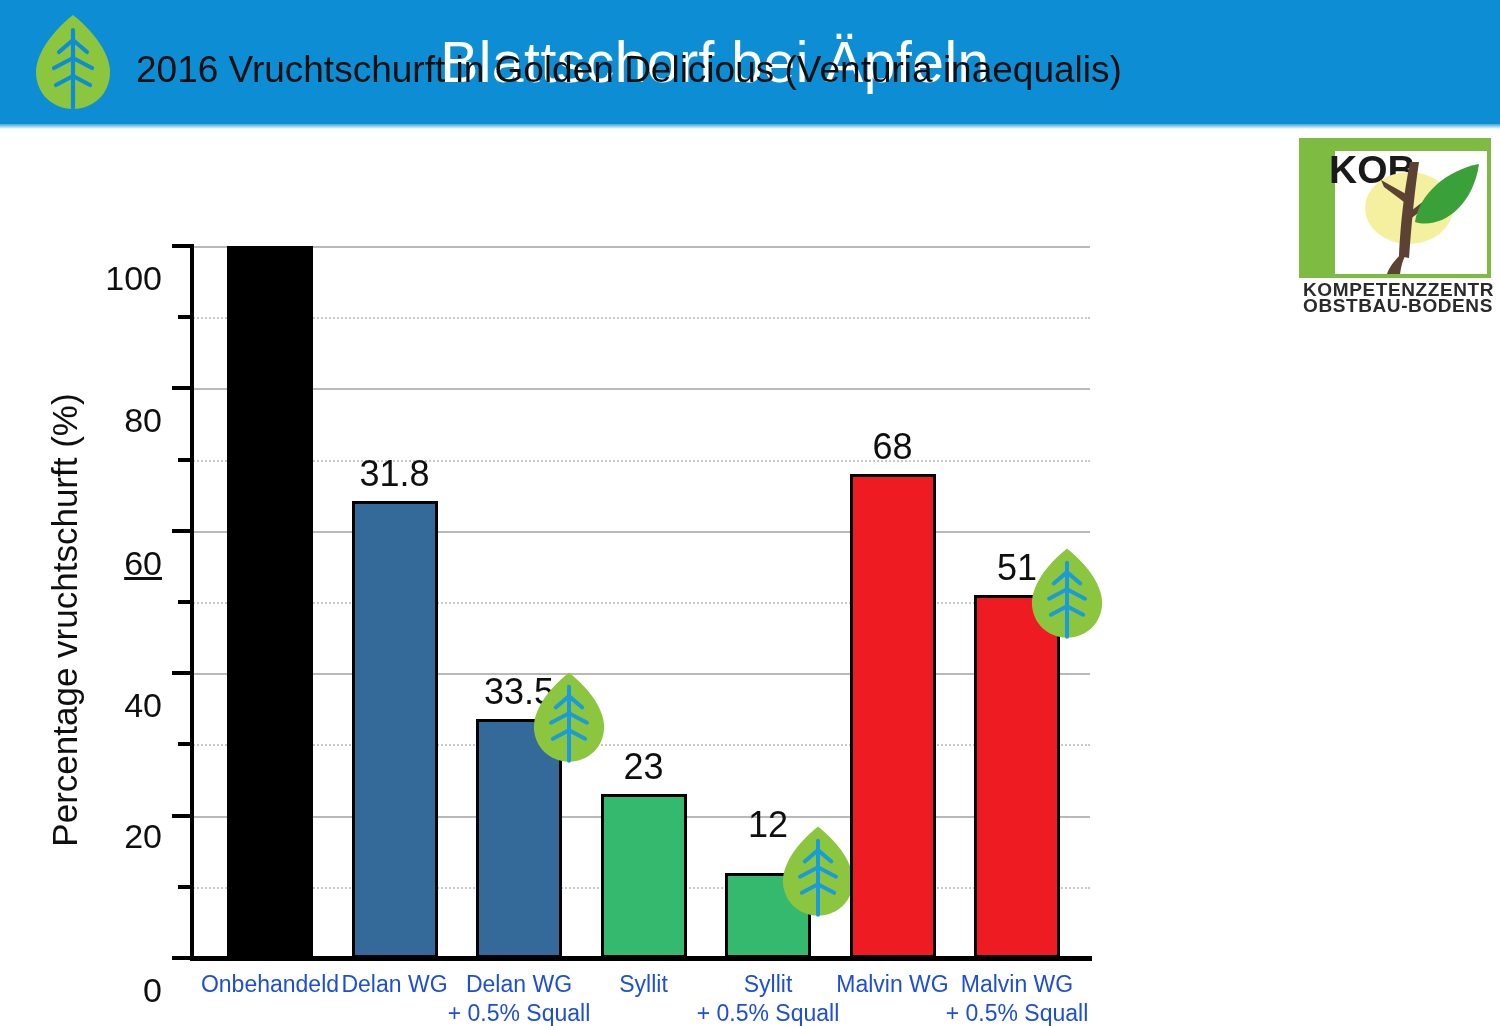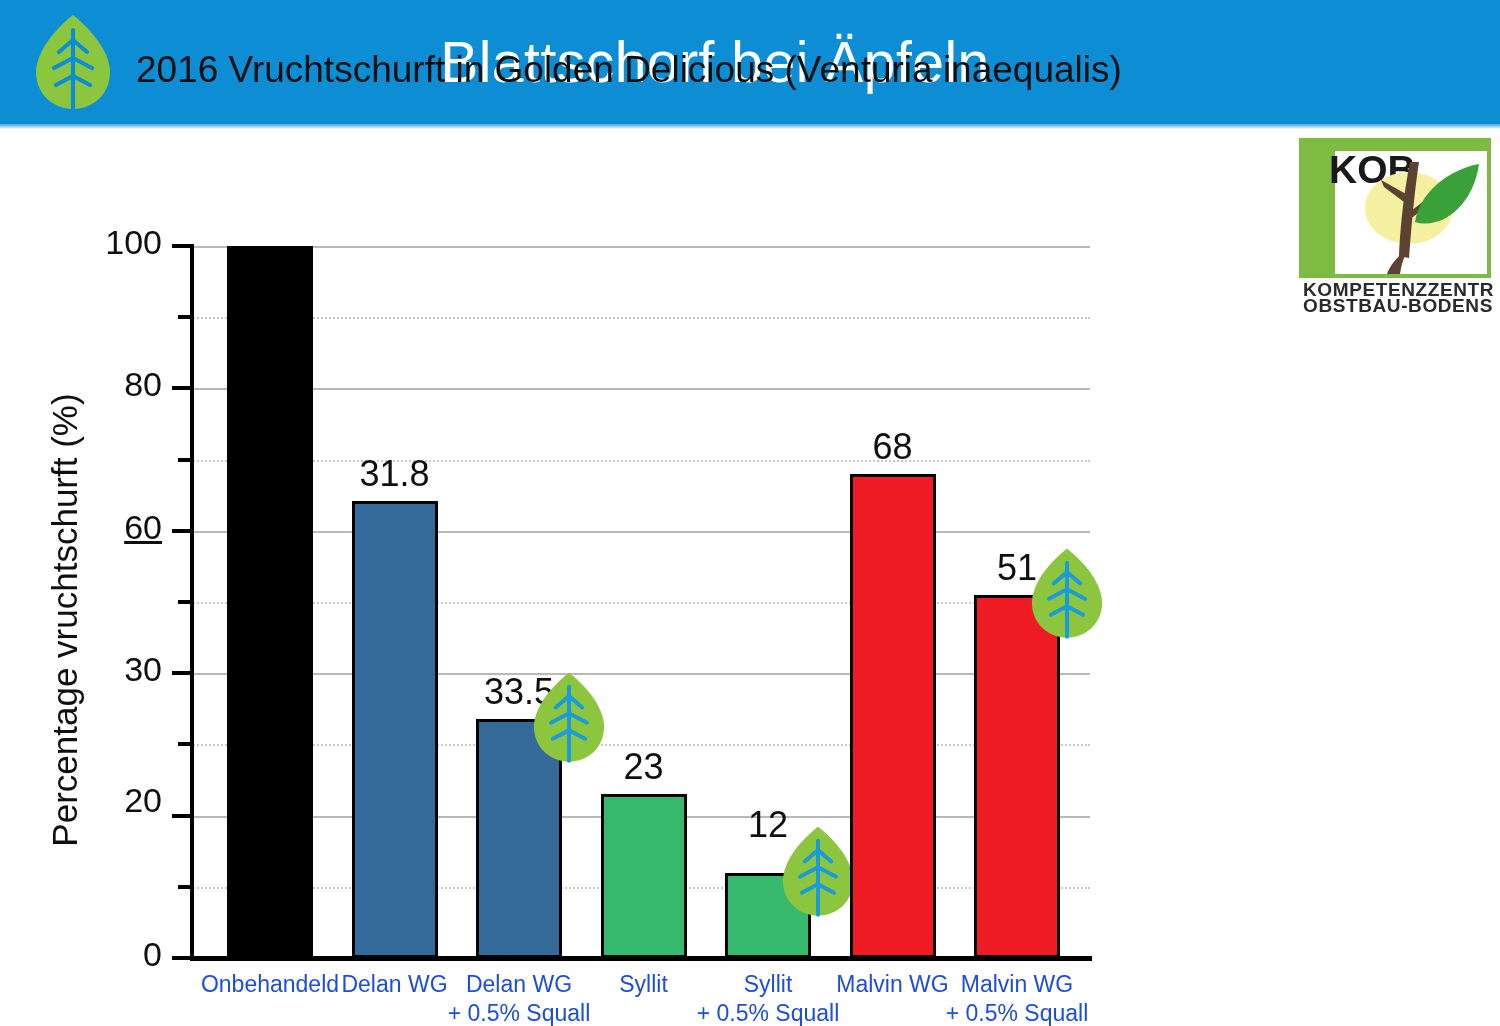--- a/index.html
+++ b/index.html
@@ -117,20 +117,21 @@
   .ytick.minor {
     left: 178px;
     width: 16px;
     height: 4px;
   }
   .ytick-label {
     position: absolute;
     right: 1167px;  
     font-size: 34px;
     color: #0f0f0f;
+    margin-top: 36px;
   }
   .ytick-label {
     position: absolute;
     width: 86px;
     text-align: right;
     left: 76px;
     font-size: 34px;
     color: #0f0f0f;
   }
 
@@ -231,21 +232,21 @@
   </div>
 
 <div id="axis-y"></div>
 <div id="axis-x"></div>
 <div id="ytick-layer">
     <div class="ytick" style="top: 956px;"></div>
     <div class="ytick-label" style="top: 935px;">0</div>
     <div class="ytick" style="top: 813.6px;"></div>
     <div class="ytick-label" style="top: 781px;">20</div>
     <div class="ytick" style="top: 671.2px;"></div>
-    <div class="ytick-label" style="top: 650.2px;">30</div>
+    <div class="ytick-label" style="top: 650.2px;">40</div>
     <div class="ytick" style="top: 528.8px;"></div>
     <div class="ytick-label" style="top: 507.8px; text-decoration: underline;">60</div>
     <div class="ytick" style="top: 386.4px;"></div>
     <div class="ytick-label" style="top: 365.4px;">80</div>
     <div class="ytick" style="top: 244px;"></div>
     <div class="ytick-label" style="top: 223px;">100</div>
     <div class="ytick minor" style="top: 884.8px;"></div>
     <div class="ytick minor" style="top: 742.4px;"></div>
     <div class="ytick minor" style="top: 600px;"></div>
     <div class="ytick minor" style="top: 457.6px;"></div>

